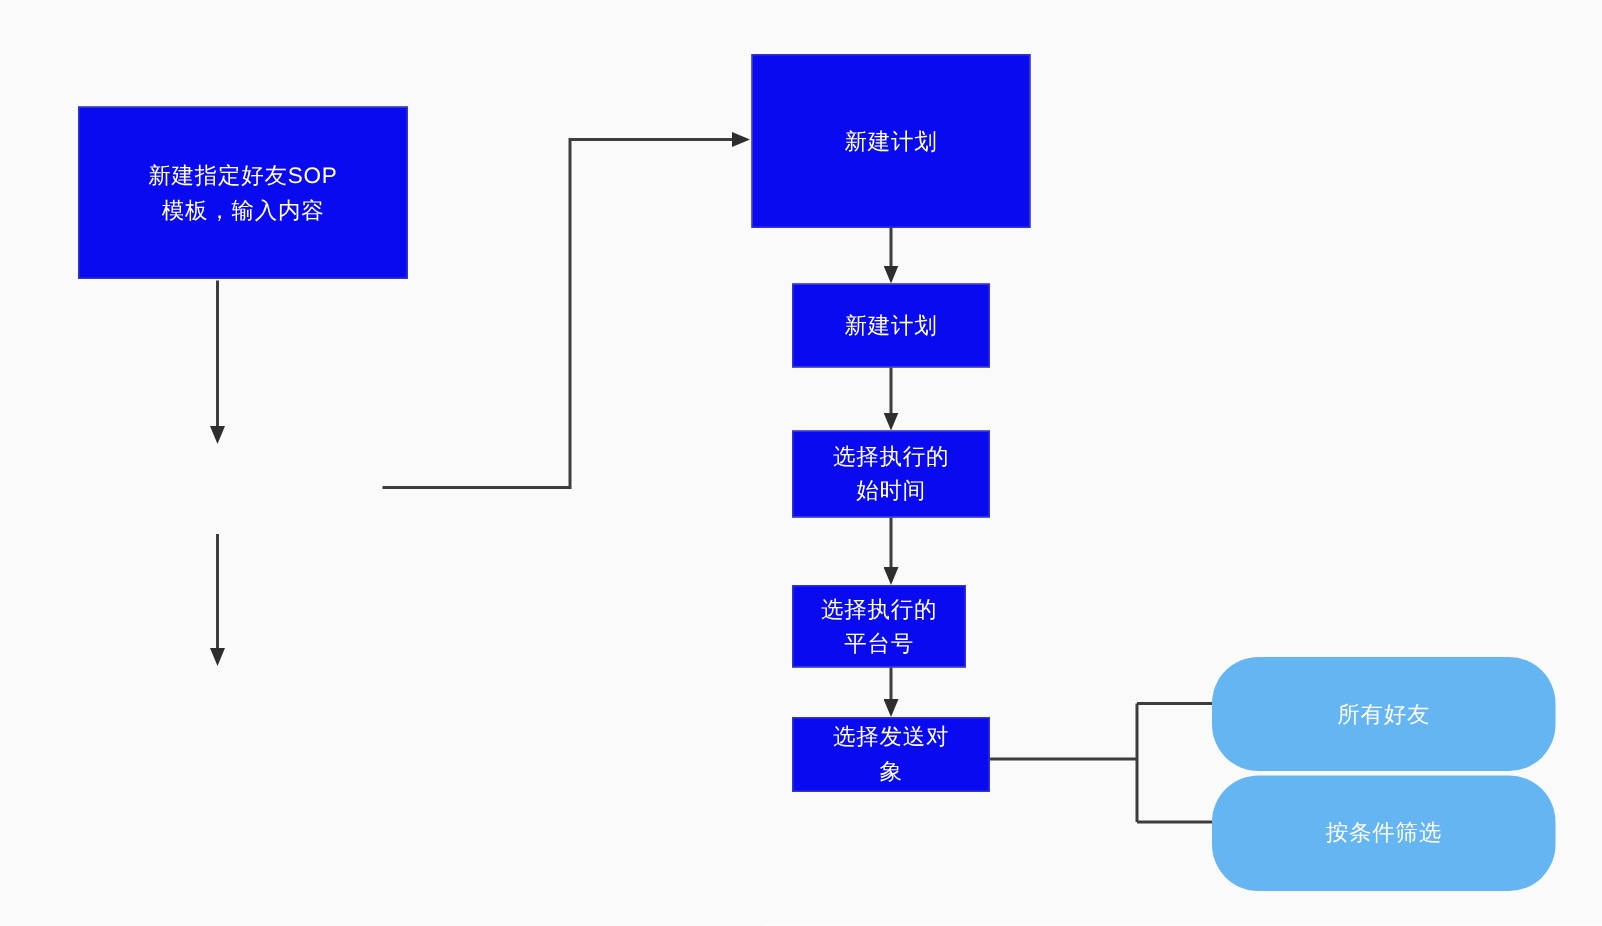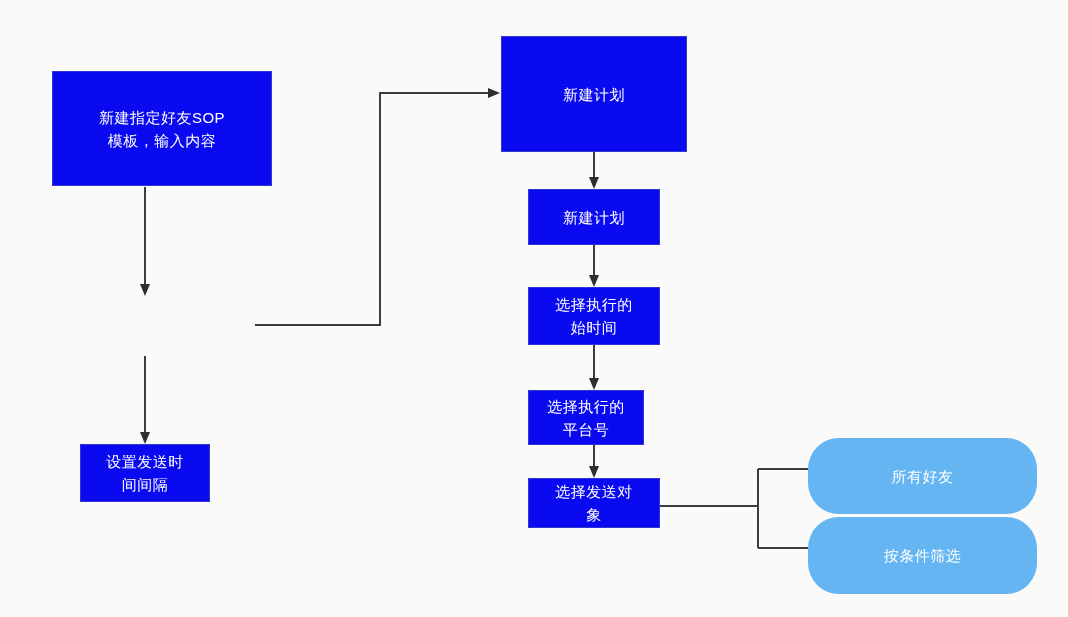--- a/index.html
+++ b/index.html
@@ -88,24 +88,20 @@
     <path d="M758 469 L808 469"></path>
     <path d="M758 548 L808 548"></path>
   </svg>
 
   <div class="node process n1">
     <span class="label">新建指定好友SOP
 模板，输入内容</span>
   </div>
 
 
-  <div class="node process n3">
-    <span class="label">设置发送时
-间间隔</span>
-  </div>
 
   <div class="node process n4">
     <span class="label">新建计划</span>
   </div>
 
   <div class="node process n5">
     <span class="label">新建计划</span>
   </div>
 
   <div class="node process n6">

